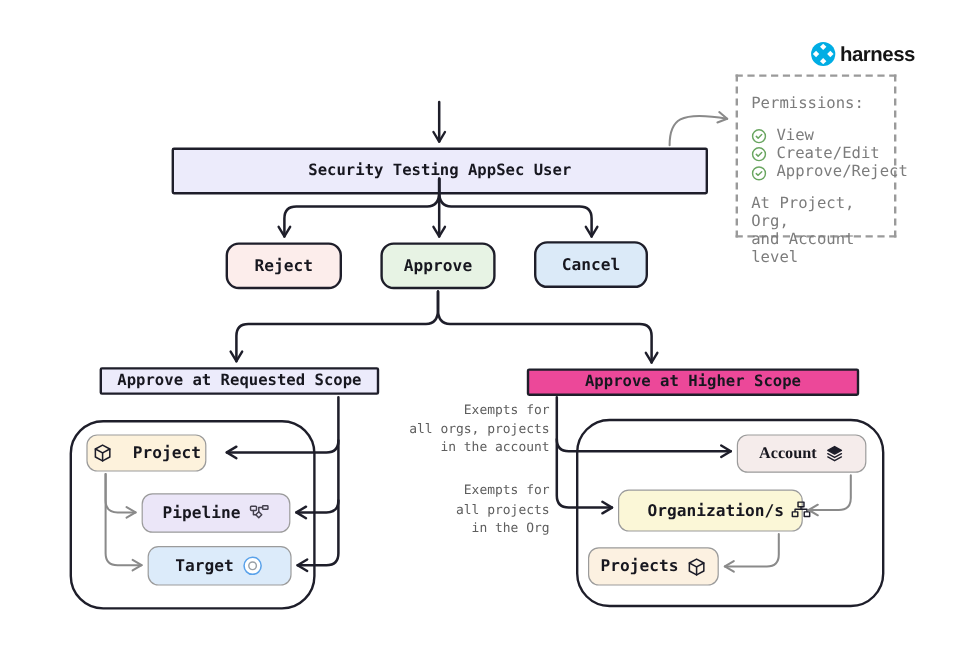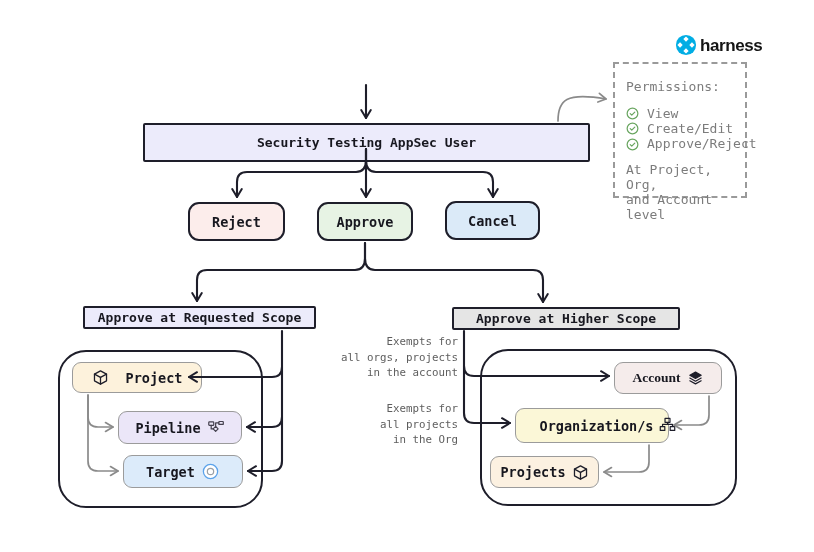--- a/index.html
+++ b/index.html
@@ -19,26 +19,26 @@
   .container{position:absolute;box-sizing:border-box;border:2px solid #1e1e2a;border-radius:28px;
              background:transparent;z-index:1;}
 
   
   .n-exemption{left:287px;top:44px;width:158px;height:39px;background:#dbeaf8;}
   .n-appsec  {left:143px;top:123px;width:447px;height:39px;background:#ecebfb;}
   .n-reject  {left:188px;top:202px;width:97px;height:39px;background:#fcedeb;}
   .n-approve {left:317px;top:202px;width:96px;height:39px;background:#e7f3e4;}
   .n-cancel  {left:445px;top:201px;width:95px;height:39px;background:#dbeaf8;}
   .n-reqscope{left:83px;top:306px;width:233px;height:23px;background:#ecebfb;}
-  .n-hiscope {left:452px;top:307px;width:228px;height:23px;background:#e5e5e5;}
+  .n-hiscope {left:439px;top:307px;width:277px;height:23px;background:#ec4899;}
 
   .c-left {left:58px;top:350px;width:205px;height:158px;}
   .c-right{left:480px;top:349px;width:257px;height:157px;}
 
-  .n-project {left:72px;top:362px;width:130px;height:31px;background:#fdf2dc;gap:17px;}
+  .n-project {left:72px;top:362px;width:100px;height:31px;background:#fdf2dc;gap:17px;}
   .n-pipeline{left:118px;top:411px;width:124px;height:33px;background:#ebe6f8;}
   .n-target  {left:123px;top:455px;width:120px;height:33px;background:#dcebfa;}
   .n-account {left:614px;top:362px;width:108px;height:32px;background:#f5eceb;font-family:Liberation Serif, serif;}
   .n-orgs    {left:515px;top:408px;width:154px;height:35px;background:#fbf7d7;padding-left:32px;}
   .n-projects{left:490px;top:456px;width:109px;height:32px;background:#fcf1e1;}
 
   .icon{display:inline-flex;align-items:center;justify-content:center;flex:0 0 auto;}
   .icon svg{display:block;}
 
   

